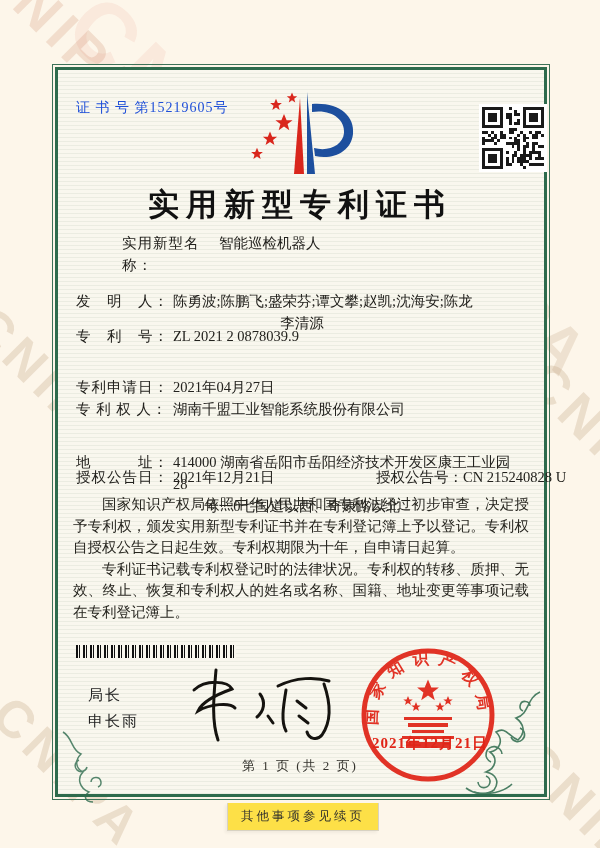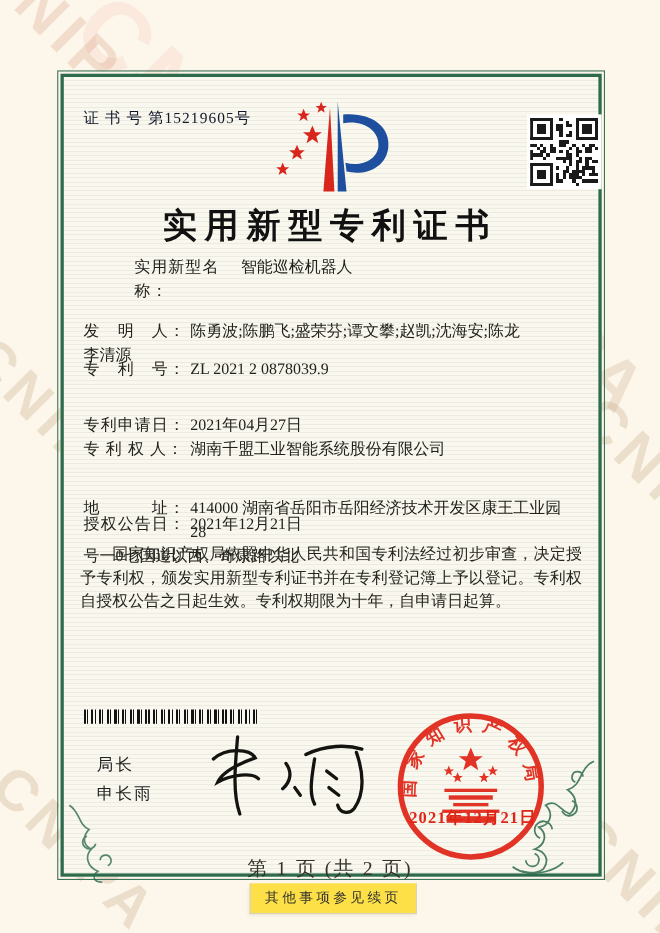--- a/index.html
+++ b/index.html
@@ -33,32 +33,32 @@
   .frame-inner{
     position:absolute;left:2px;top:2px;right:2px;bottom:2px;
     border:3px solid #2e6b4d;
     background:
       repeating-linear-gradient(0deg,
         rgba(173,186,168,.18) 0px, rgba(173,186,168,.18) 1px,
         rgba(250,248,238,0) 1px, rgba(250,248,238,0) 4px),
       #f9f7ee;
   }
   
-  .cert-no{position:absolute;left:76px;top:99px;font-size:14px;letter-spacing:1px;color:#0f172a;}
+  .cert-no{position:absolute;left:76px;top:99px;font-size:14px;letter-spacing:1px;color:#1d4ed8;}
   .logo{position:absolute;left:243px;top:90px;}
   .qr{position:absolute;left:479px;top:104px;width:62px;height:62px;background:#fff;padding:3px;}
   .title{
     position:absolute;left:55px;top:184px;width:490px;
     text-align:center;font-size:31px;font-weight:bold;letter-spacing:7px;color:#111;
   }
   
   .row{position:absolute;left:76px;width:452px;font-size:14.5px;line-height:22px;color:#22211d;}
   .lbl{display:inline-block;width:97px;letter-spacing:1px;vertical-align:top;}
   .val{display:inline-block;vertical-align:top;max-width:350px;}
-  .val2{display:block;}
+  .val2{display:block;text-align:center;}
   .row-name{top:232px;margin-left:46px;}
   .row-inventor{top:290px;}
   .row-patno{top:325px;}
   .row-filing{top:360px;margin-top:16px;}
   .row-patentee{top:398px;}
   .row-addr{top:451px;}
   .row-grant{top:466px;}
   .grant-no{position:absolute;left:300px;top:0;white-space:nowrap;}
   
   .paras{position:absolute;left:73px;top:494px;width:456px;font-size:14.5px;line-height:21.5px;color:#26251f;text-align:justify;}
@@ -71,21 +71,21 @@
       #111 7px 9px,#f9f7ee 9px 10px,#111 10px 11px,#f9f7ee 11px 14px);
   }
   .director{position:absolute;left:88px;top:686px;font-size:15px;letter-spacing:2px;font-family:"Liberation Sans","DejaVu Sans",sans-serif;color:#222;}
   .director-name{position:absolute;left:88px;top:712px;font-size:15px;letter-spacing:2px;font-family:"Liberation Sans","DejaVu Sans",sans-serif;color:#222;}
   .sig{position:absolute;left:178px;top:664px;}
   .seal{position:absolute;left:358px;top:645px;opacity:.93;}
   .seal-date{
     position:absolute;left:360px;top:734px;width:140px;text-align:center;
     font-size:15px;letter-spacing:1px;color:#e02517;font-weight:bold;z-index:5;
   }
-  .page-no{position:absolute;left:55px;top:757px;width:490px;text-align:center;font-size:18px;letter-spacing:2px;color:#33322c;margin-top:20px;}
+  .page-no{position:absolute;left:55px;top:757px;width:490px;text-align:center;font-size:13px;letter-spacing:2px;color:#33322c;}
   .tab-note{
     position:absolute;left:227px;top:803px;width:150px;height:27px;
     background:#fde047;border:1px solid #d8d2c2;border-top:none;
     box-shadow:-2px 2px 3px rgba(0,0,0,.05);
     text-align:center;line-height:27px;font-size:12.5px;letter-spacing:3px;color:#33322c;
   }
   .flourish{position:absolute;pointer-events:none;}
   .fl-right{left:460px;top:688px;}
   .fl-left{left:57px;top:730px;transform:scaleX(-1);}
 </style>
@@ -283,24 +283,26 @@
 </div>
 <div class="row row-patentee">
   <span class="lbl">专 利 权 人：</span><span class="val">湖南千盟工业智能系统股份有限公司</span>
 </div>
 <div class="row row-addr">
   <span class="lbl">地　　　址：</span><span class="val">414000 湖南省岳阳市岳阳经济技术开发区康王工业园28</span>
   <span class="val2">号一0七国道以西、奇康路以北</span>
 </div>
 <div class="row row-grant">
   <span class="lbl">授权公告日：</span><span class="val">2021年12月21日</span>
+  <span class="grant-no"><span>授权公告号：</span><span>CN 215240828 U</span></span>
 </div>
 
 <div class="paras">
   <p>国家知识产权局依照中华人民共和国专利法经过初步审查，决定授予专利权，颁发实用新型专利证书并在专利登记簿上予以登记。专利权自授权公告之日起生效。专利权期限为十年，自申请日起算。</p>
+  <p>专利证书记载专利权登记时的法律状况。专利权的转移、质押、无效、终止、恢复和专利权人的姓名或名称、国籍、地址变更等事项记载在专利登记簿上。</p>
 </div>
 
 <div class="barcode"></div>
 
 <div class="director">局长</div>
 <div class="director-name">申长雨</div>
 
 <svg class="sig" width="160" height="84" viewBox="0 0 160 84">
   <g fill="none" stroke="#15130f" stroke-width="3" stroke-linecap="round">
     <path d="M38,6 C36,30 33,56 40,76"></path>

